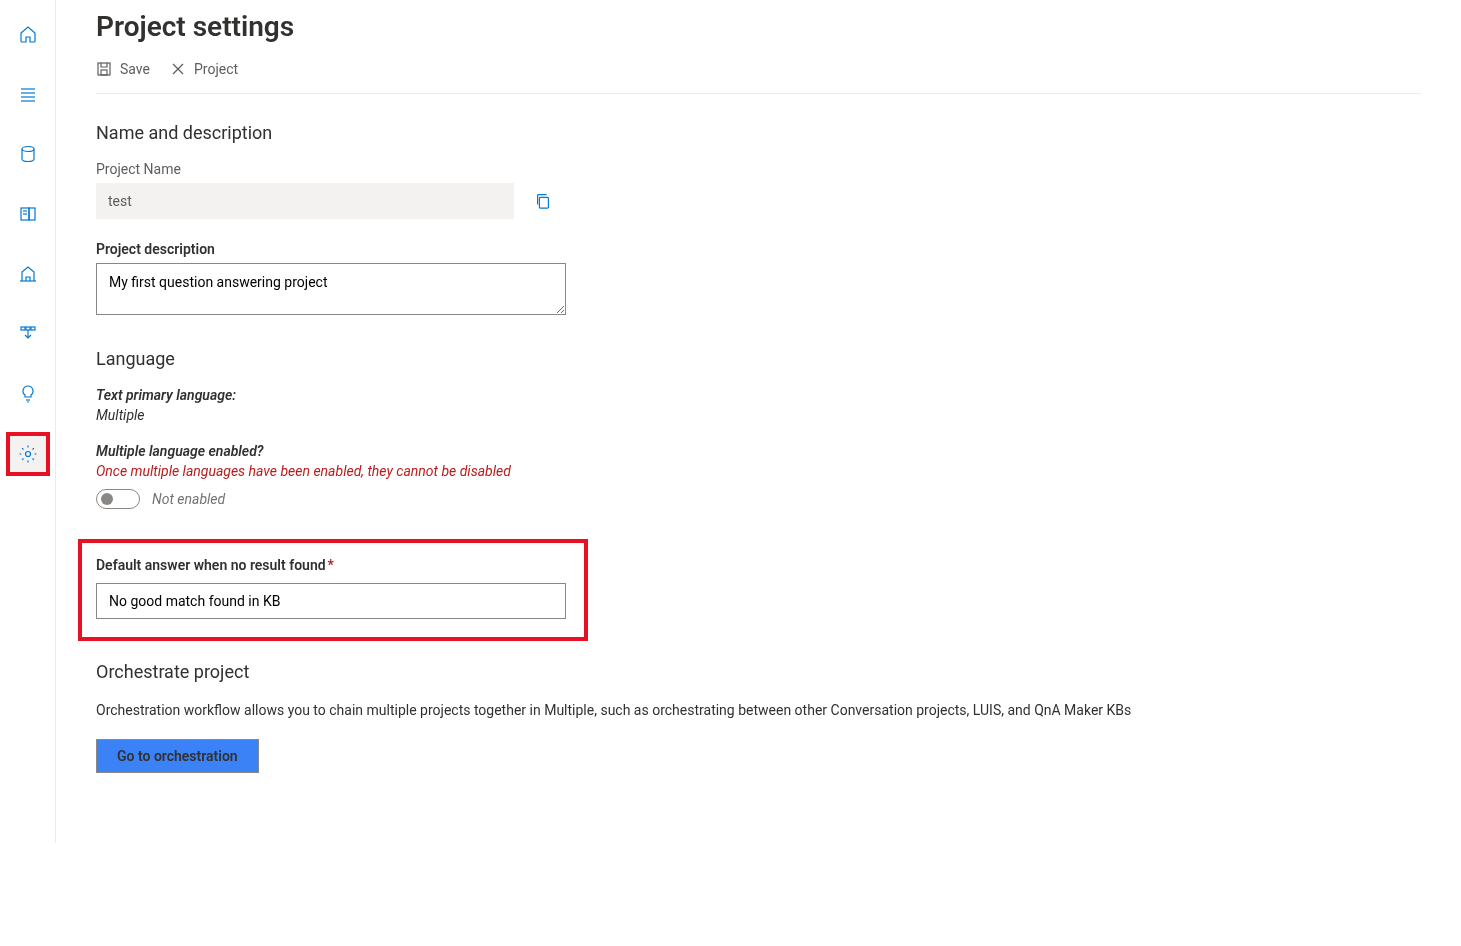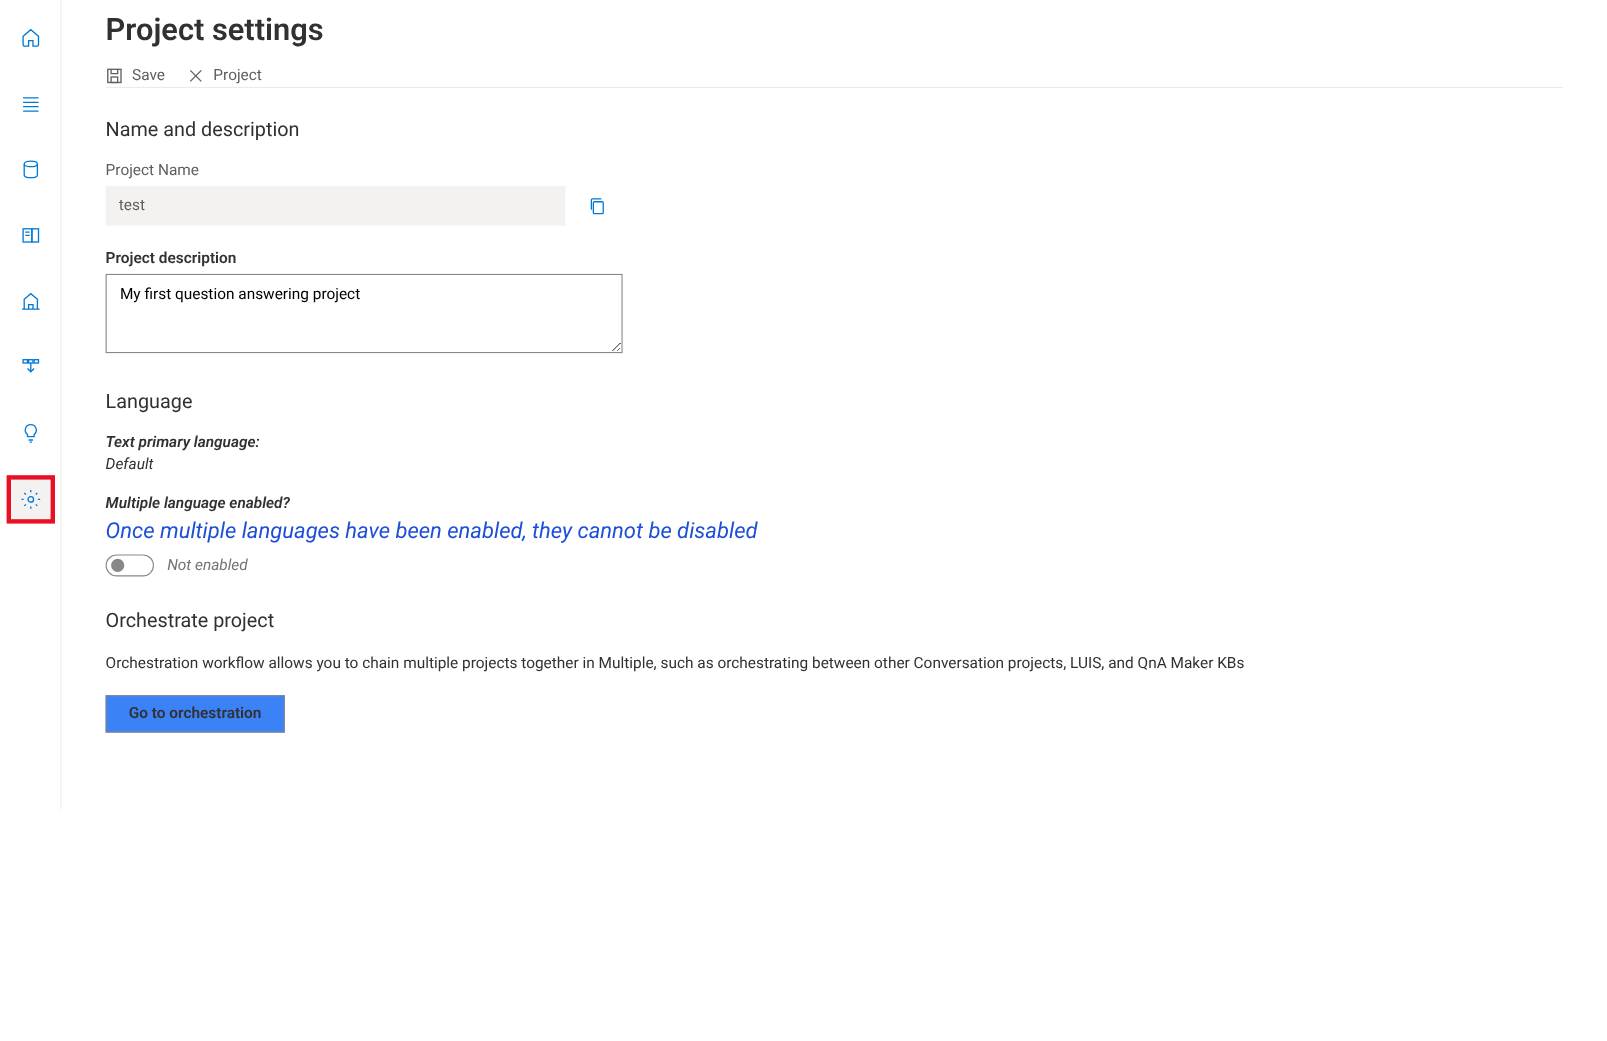--- a/index.html
+++ b/index.html
@@ -42,21 +42,21 @@
   h1.page-title {
     font-size: 28px;
     font-weight: 600;
     color: #323130;
     margin-bottom: 18px;
   }
   .toolbar {
     display: flex;
     align-items: center;
     gap: 20px;
-    padding-bottom: 2px;
+    padding-bottom: 16px;
     border-bottom: 1px solid #edebe9;
     margin-bottom: 28px;
     color: #a19f9d;
   }
   .toolbar-btn {
     background: none;
     border: none;
     display: flex;
     align-items: center;
     gap: 8px;
@@ -102,41 +102,41 @@
     background: none;
     border: none;
     color: #0078d4;
     cursor: pointer;
     display: flex;
     align-items: center;
   }
   .copy-btn svg { width: 18px; height: 18px; }
   textarea.desc {
     width: 470px;
-    height: 72px;
+    height: 52px;
     border: 1px solid #8a8886;
     padding: 10px 12px;
     font-size: 14px;
     font-family: inherit;
     resize: both;
   }
   .section { margin-bottom: 30px; }
   .sub-label {
     font-weight: 600;
     font-size: 14px;
     color: #323130;
     margin-bottom: 4px;
   }
   .value-text {
     font-size: 14px;
     color: #323130;
   }
   .hint-text {
-    font-size: 20px;
-    color: #1d4ed8;
+    font-size: 14px;
+    color: #b91c1c;
   }
   .block { margin-bottom: 20px; font-style: italic; }
   .toggle-row {
     display: flex;
     align-items: center;
     gap: 12px;
     margin-top: 10px;
   }
   .toggle {
     width: 44px;
@@ -290,34 +290,40 @@
 
     <label class="field-label bold">Project description</label>
     <textarea class="desc" style="">My first question answering project</textarea>
   </div>
 
   <div class="section">
     <div class="section-title">Language</div>
 
     <div class="block">
       <div class="sub-label">Text primary language:</div>
-      <div class="value-text">Default</div>
+      <div class="value-text">Multiple</div>
     </div>
 
     <div class="block">
       <div class="sub-label">Multiple language enabled?</div>
       <div class="hint-text">Once multiple languages have been enabled, they cannot be disabled</div>
       <div class="toggle-row">
         <div class="toggle">
           <div class="knob"></div>
         </div>
         <span class="toggle-label">Not enabled</span>
       </div>
     </div>
   </div>
 
+  <div class="highlight-box">
+    <div class="sub-label">
+      <span>Default answer when no result found</span><span class="required">*</span>
+    </div>
+    <input class="text-input" type="text" value="No good match found in KB" style="">
+  </div>
 
   <div class="section">
     <div class="section-title">Orchestrate project</div>
     <div class="desc-text">Orchestration workflow allows you to chain multiple projects together in Multiple, such as orchestrating between other Conversation projects, LUIS, and QnA Maker KBs</div>
     <button class="outline-btn">Go to orchestration</button>
   </div>
 </main>
 
 </body></html>

